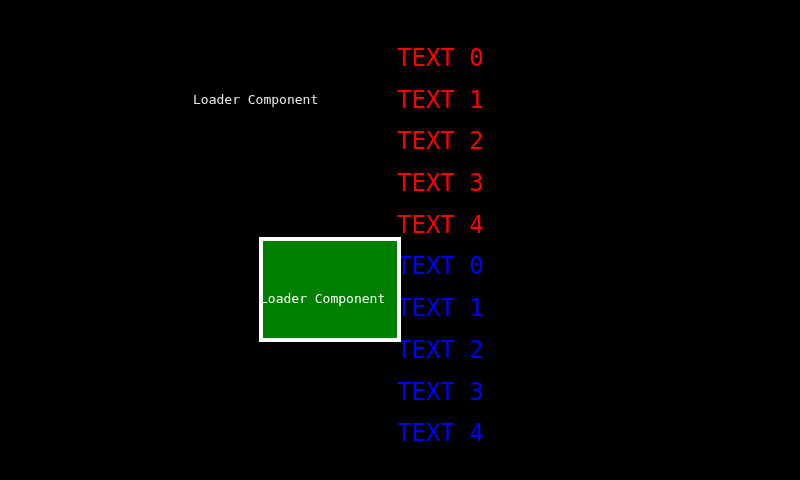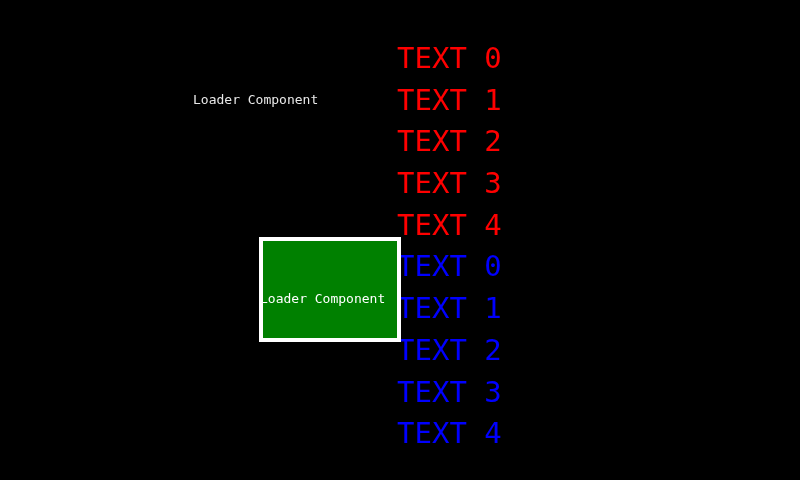--- a/index.html
+++ b/index.html
@@ -36,21 +36,21 @@
     position: absolute;
     left: 397px;
     top: 38px;
     width: 180px;
     z-index: 2;
   }
   .text-row {
     height: 41.7px;
     line-height: 41.7px;
     font-family: "DejaVu Sans Mono", monospace;
-    font-size: 29px;
+    font-size: 24px;
     white-space: pre;
     letter-spacing: 0px;
   }
 
   
   #loader-panel {
     position: absolute;
     left: 259px;
     top: 237px;
     width: 142px;

